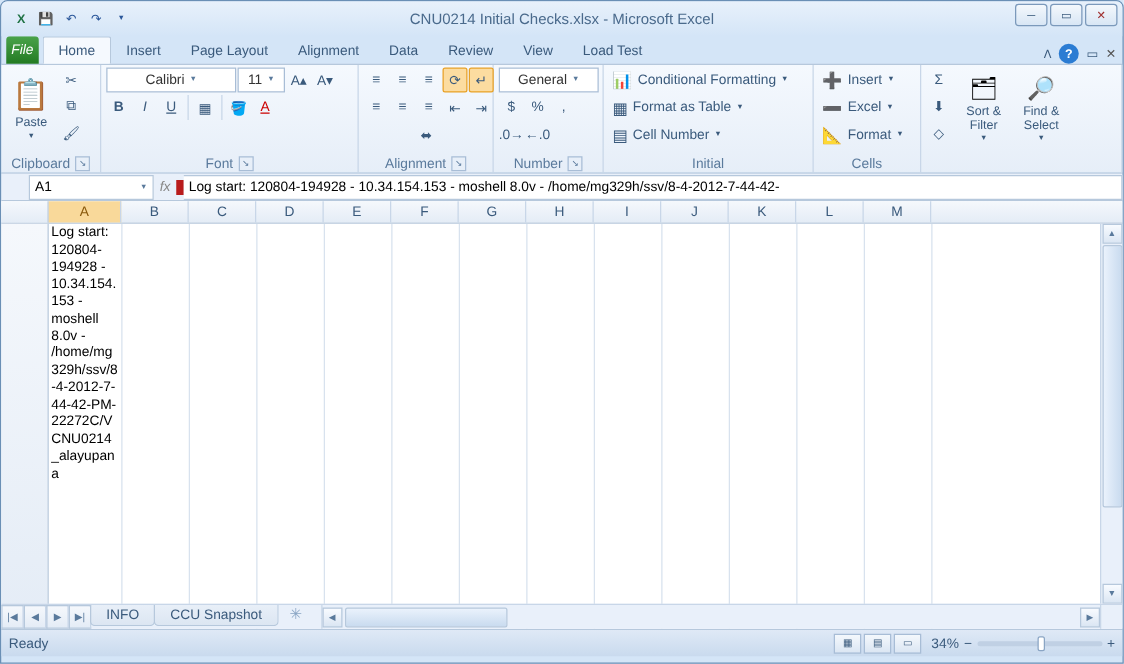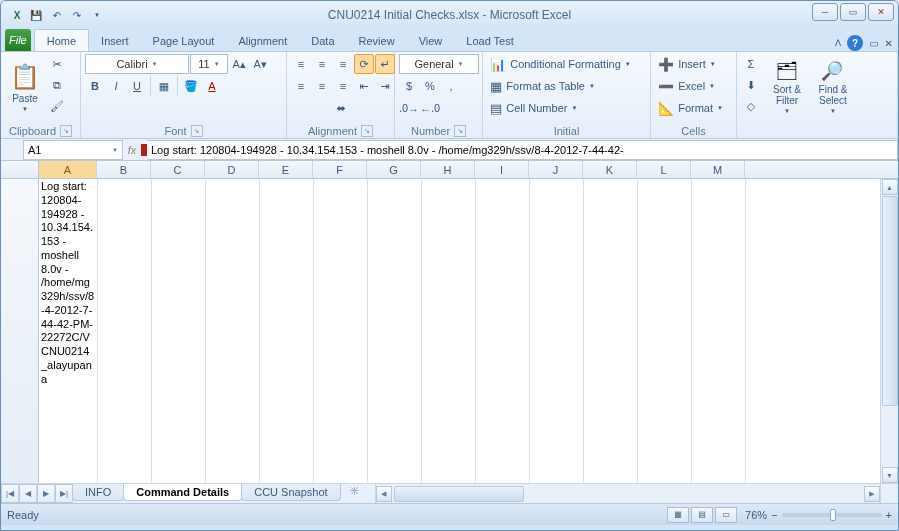--- a/index.html
+++ b/index.html
@@ -367,21 +367,20 @@
 
   <div class="hscroll">
     <div class="sheetnav">
       <div class="arrowbtn">|◀</div>
       <div class="arrowbtn">◀</div>
       <div class="arrowbtn">▶</div>
       <div class="arrowbtn">▶|</div>
     </div>
     <div class="sheettabs">
       <div class="sheettab">INFO</div>
-      <div class="sheettab active">Command Details</div>
       <div class="sheettab">CCU Snapshot</div>
       <div class="newsheet">✳</div>
     </div>
     <div class="hscrollbar">
       <div class="arrowbtn">◀</div>
       <div class="htrack">
           <div class="hthumb" style="left:0;width:130px"></div>
         </div>
       <div class="arrowbtn">▶</div>
     </div>
@@ -391,21 +390,21 @@
 
 <div class="status">
   <span>Ready</span>
   <div style="display:flex;align-items:center;gap:8px">
     <div class="viewbtns">
       <div>▦</div>
       <div>▤</div>
       <div>▭</div>
     </div>
     <div class="zoom">
-      <span>76%</span>
+      <span>34%</span>
       <span>−</span>
       <div class="slider">
           <div class="knob"></div>
         </div>
       <span>+</span>
     </div>
   </div>
 </div>
 
 </body></html>

